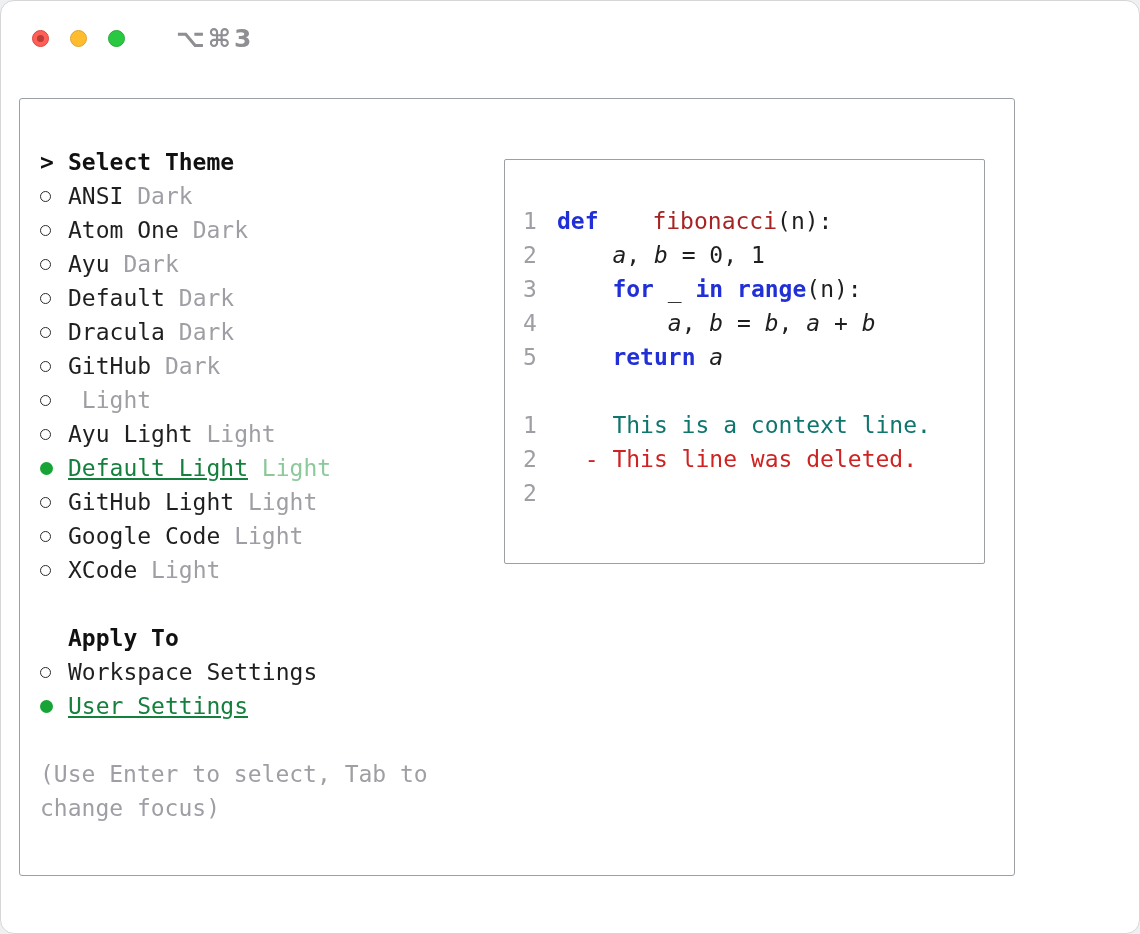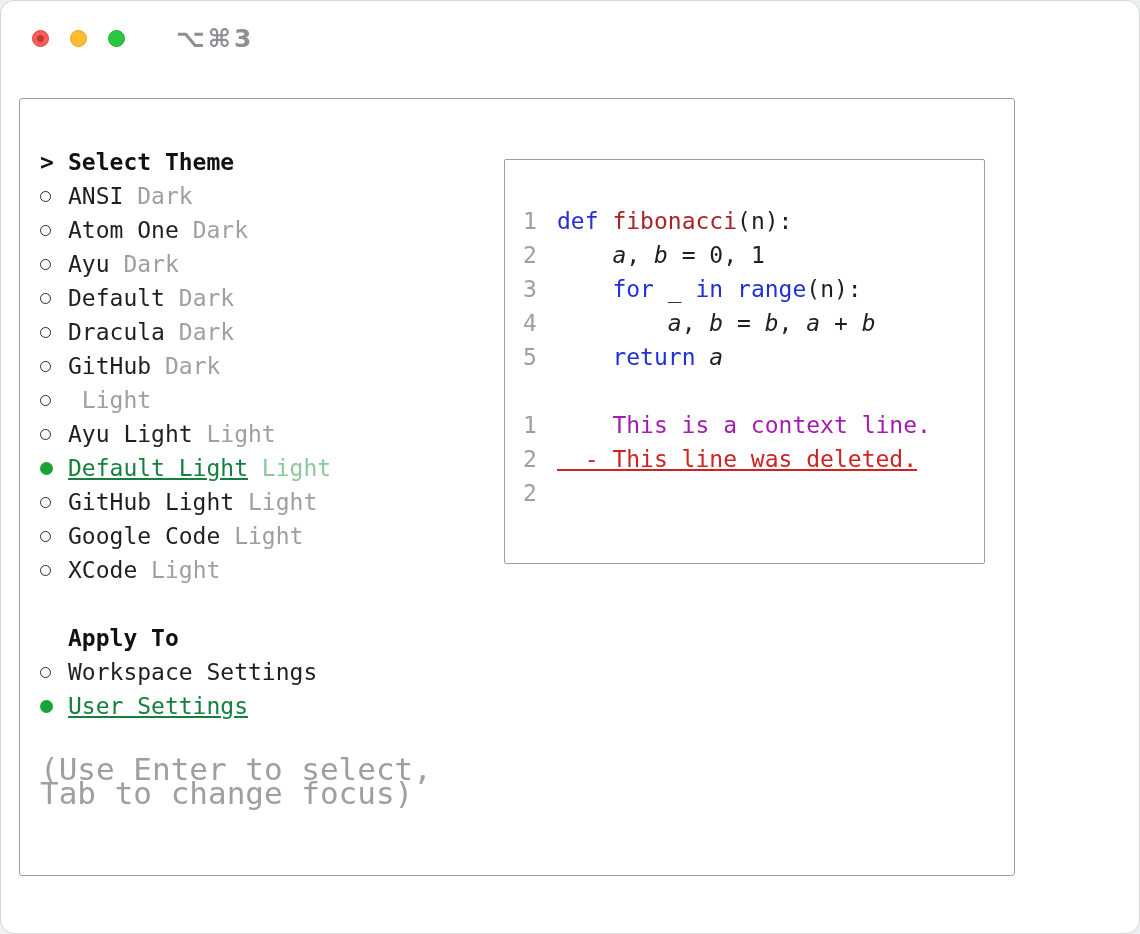--- a/index.html
+++ b/index.html
@@ -35,35 +35,35 @@
   .spacer { height:34px; }
   .marker { width:28px; display:flex; align-items:center; flex-shrink:0; }
   .prompt { font-weight:bold; color:#111; font-size:23px; display:block; line-height:34px; }
   .circle { width:11px; height:11px; border:1.5px solid #2b2b2b; border-radius:50%; }
   .circle.sel { width:13px; height:13px; border:none; background:#17a335; }
   .hdr { font-weight:bold; color:#111; }
   .tname { color:#1f1f1f; }
   .tvariant { color:#9e9ea4; }
   .theme-item.selected .tname { color:#15803d;text-decoration:underline; }
   .theme-item.selected .tvariant { color:#8cc99a; }
-  .help { margin-top:34px; width:440px; color:#9e9ea4; font-size:31px; line-height:24px; white-space:pre-wrap; }
+  .help { margin-top:34px; width:440px; color:#9e9ea4; font-size:23px; line-height:34px; white-space:pre-wrap; }
   
   .preview-box {
     margin-top:14px; height:405px;
     border:1.5px solid #9aa0a6; border-radius:2px;
     padding:44px 0 0 18px;
   }
   .code-row { height:34px; line-height:34px; font-size:23px; display:flex; white-space:pre; }
   .lnum { width:17px; color:#9e9ea4; margin-right:17px; flex-shrink:0; }
-  .tok-kw  { color:#2130d6; }
-  .tok-fn  { color:#a82323; }
+  .tok-kw  { color:#2130d6;font-weight:bold; }
+  .tok-fn  { color:#a82323;margin-left:40px; }
   .tok-var { font-style:italic; color:#1f1f1f; }
   .tok-p   { color:#1f1f1f; }
-  .diff-context { color:#a21caf; }
-  .diff-deleted { color:#cf2222;text-decoration:underline; }
+  .diff-context { color:#0f766e; }
+  .diff-deleted { color:#cf2222; }
   .diff-added   { color:#17a335; }
 </style>
 </head>
 <body>
 
 <div class="window">
 
   <div class="titlebar">
     <span class="tl-dot tl-red">
         <span class="inner"></span>

